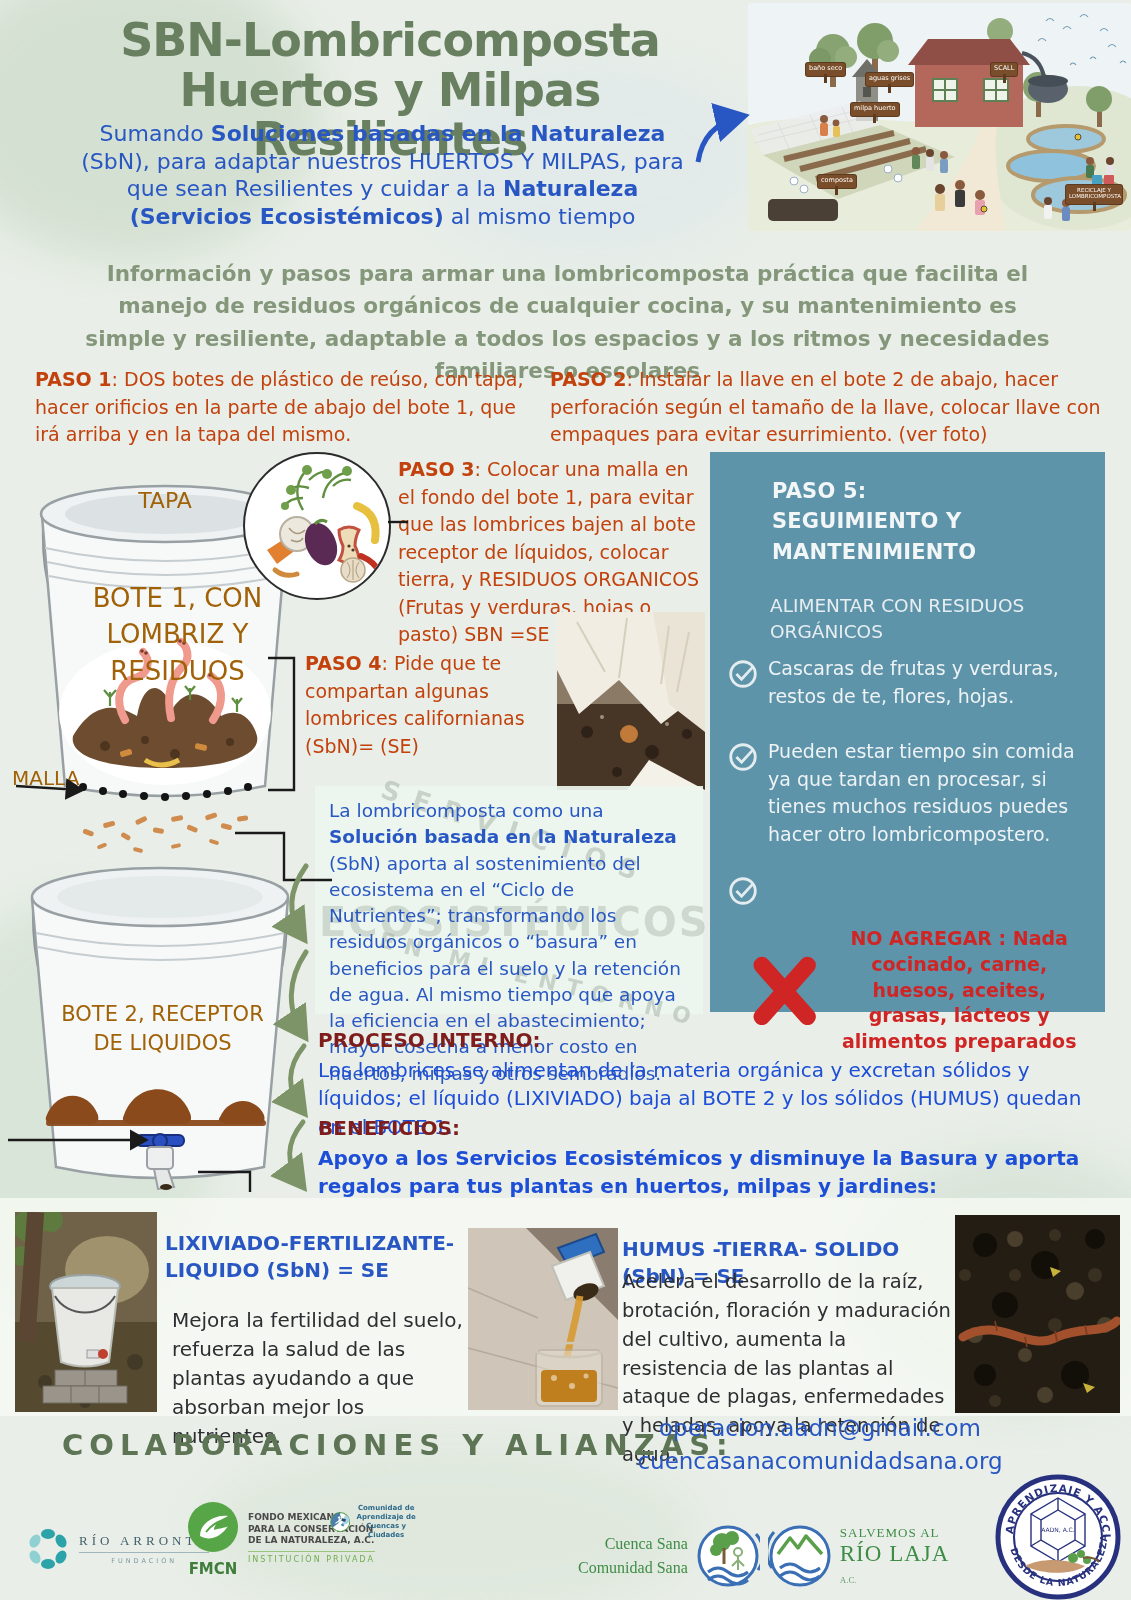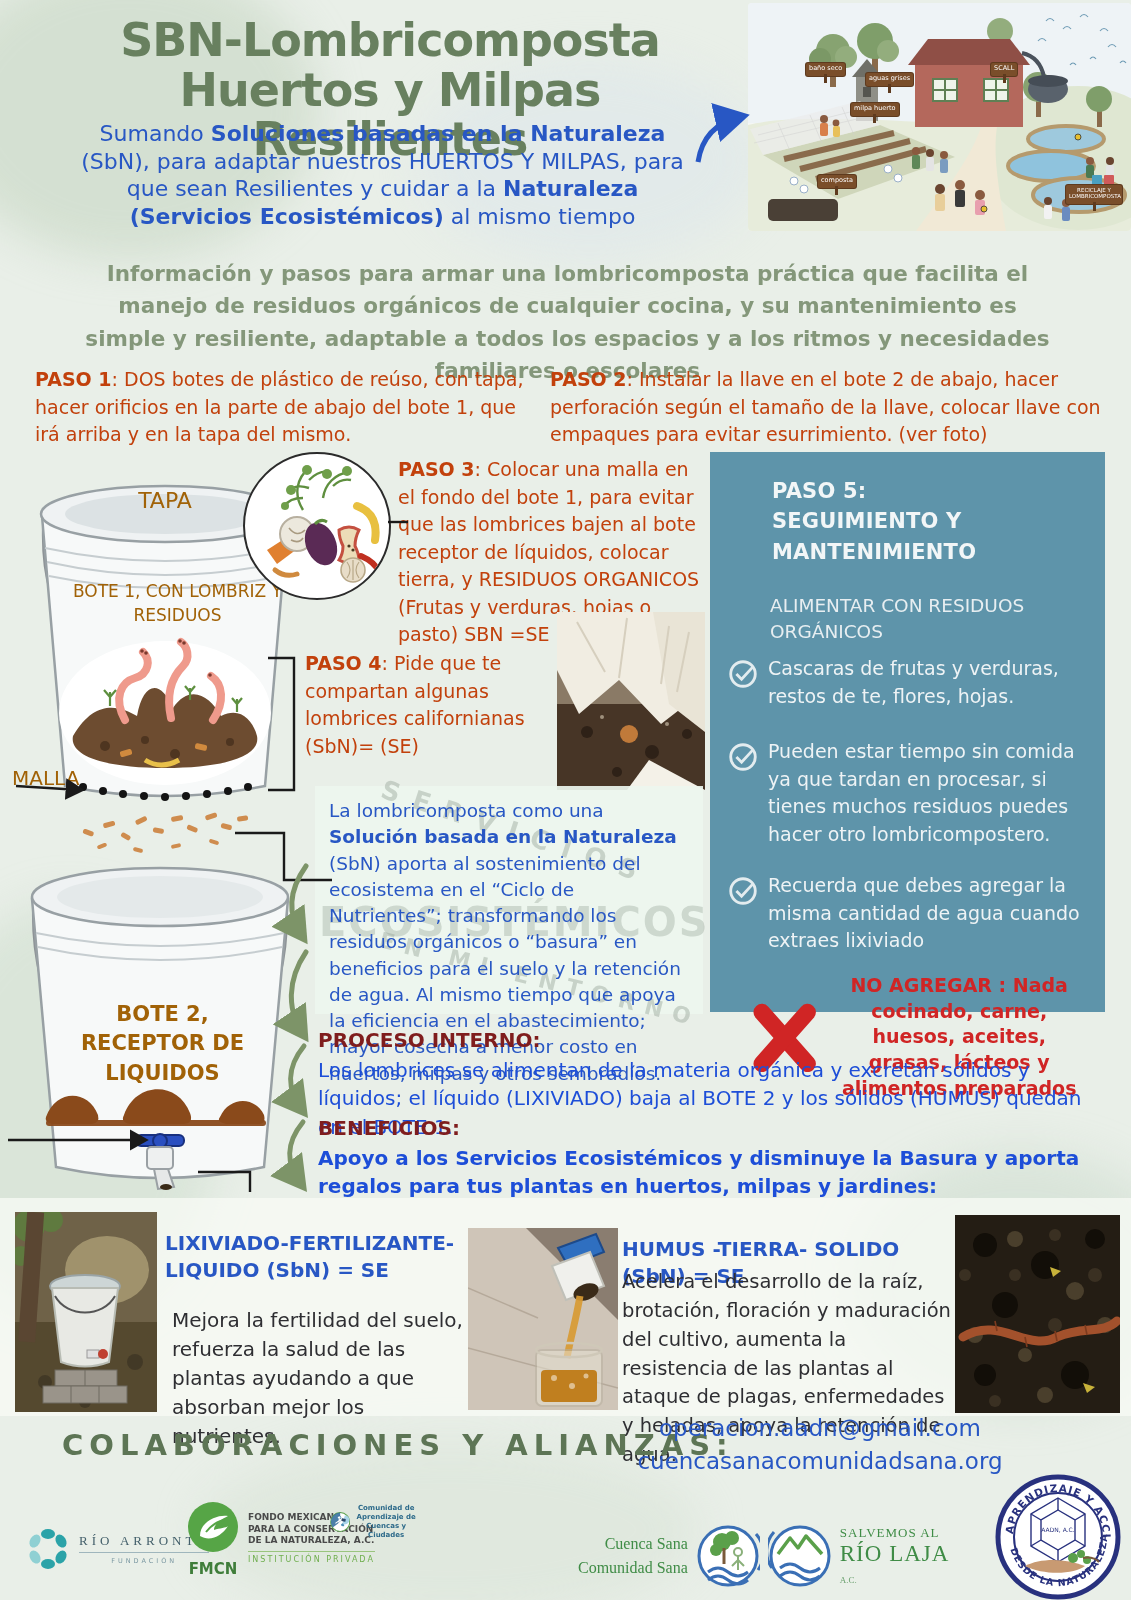--- a/index.html
+++ b/index.html
@@ -25,23 +25,23 @@
   .paso { position:absolute; font-size:19px; color:#c2410c; line-height:1.45; }
   .paso b { font-weight:700; }
   .paso1 { left:35px; top:366px; width:505px; }
   .paso2 { left:550px; top:366px; width:555px; }
   .paso3 { left:398px; top:456px; width:302px; }
   .paso4 { left:305px; top:650px; width:245px; }
 
   
   .dlabel { position:absolute; color:#a16207; text-align:center; }
   .tapa  { left:100px; top:488px; width:130px; font-size:22px; }
-  .bote1 { left:70px; top:580px; width:215px; font-size:17px; line-height:1.4; }
+  .bote1 { left:70px; top:580px; width:215px; font-size:26px; line-height:1.4; }
   .malla { left:12px; top:766px; width:80px; font-size:20px; text-align:left; }
-  .bote2 { left:55px; top:1000px; width:215px; font-size:21px; line-height:1.4;font-weight:bold; }
+  .bote2 { left:55px; top:1000px; width:215px; font-size:21px; line-height:1.4; }
 
   .inset-circle { position:absolute; left:243px; top:452px; width:148px; height:148px;
                   background:#fff; border:2px solid #2b2b2b; border-radius:50%; overflow:hidden; }
 
   .photo { position:absolute; overflow:hidden; }
 
   
   .p5box { position:absolute; left:710px; top:452px; width:395px; height:560px;
            background:#5e94aa; padding:24px 18px 18px 14px; color:#eef3f5; }
   .p5title { margin-left:48px; font-size:21px; font-weight:700; color:#f2f6f7; line-height:1.45; letter-spacing:.2px; }
@@ -389,21 +389,20 @@
           <circle cx="18" cy="18" r="13" stroke="#e3ecef" stroke-width="3" fill="none"></circle>
           <path d="M11,18 l5.5,5.5 L28,11" stroke="#e3ecef" stroke-width="3" fill="none"></path>
         </svg>
       <div class="txt">Pueden estar tiempo sin comida ya que tardan en procesar, si tienes muchos residuos puedes hacer otro lombricompostero.</div>
     </div>
     <div class="p5item" style="margin-top:24px;">
       <svg class="chk" width="34" height="34" viewBox="0 0 36 36">
           <circle cx="18" cy="18" r="13" stroke="#e3ecef" stroke-width="3" fill="none"></circle>
           <path d="M11,18 l5.5,5.5 L28,11" stroke="#e3ecef" stroke-width="3" fill="none"></path>
         </svg>
-      <div class="txt">Recuerda que debes agregar la misma cantidad de agua cuando extraes lixiviado</div>
     </div>
     <div class="warn">
       <svg width="66" height="70" viewBox="0 0 66 70">
         <path d="M10,10 L56,62" stroke="#d02525" stroke-width="17" stroke-linecap="round"></path>
         <path d="M56,10 L10,62" stroke="#d02525" stroke-width="17" stroke-linecap="round"></path>
       </svg>
       <div class="wtxt">NO AGREGAR : Nada cocinado, carne, huesos, aceites, grasas, lácteos y alimentos preparados</div>
     </div>
   </div>
 

